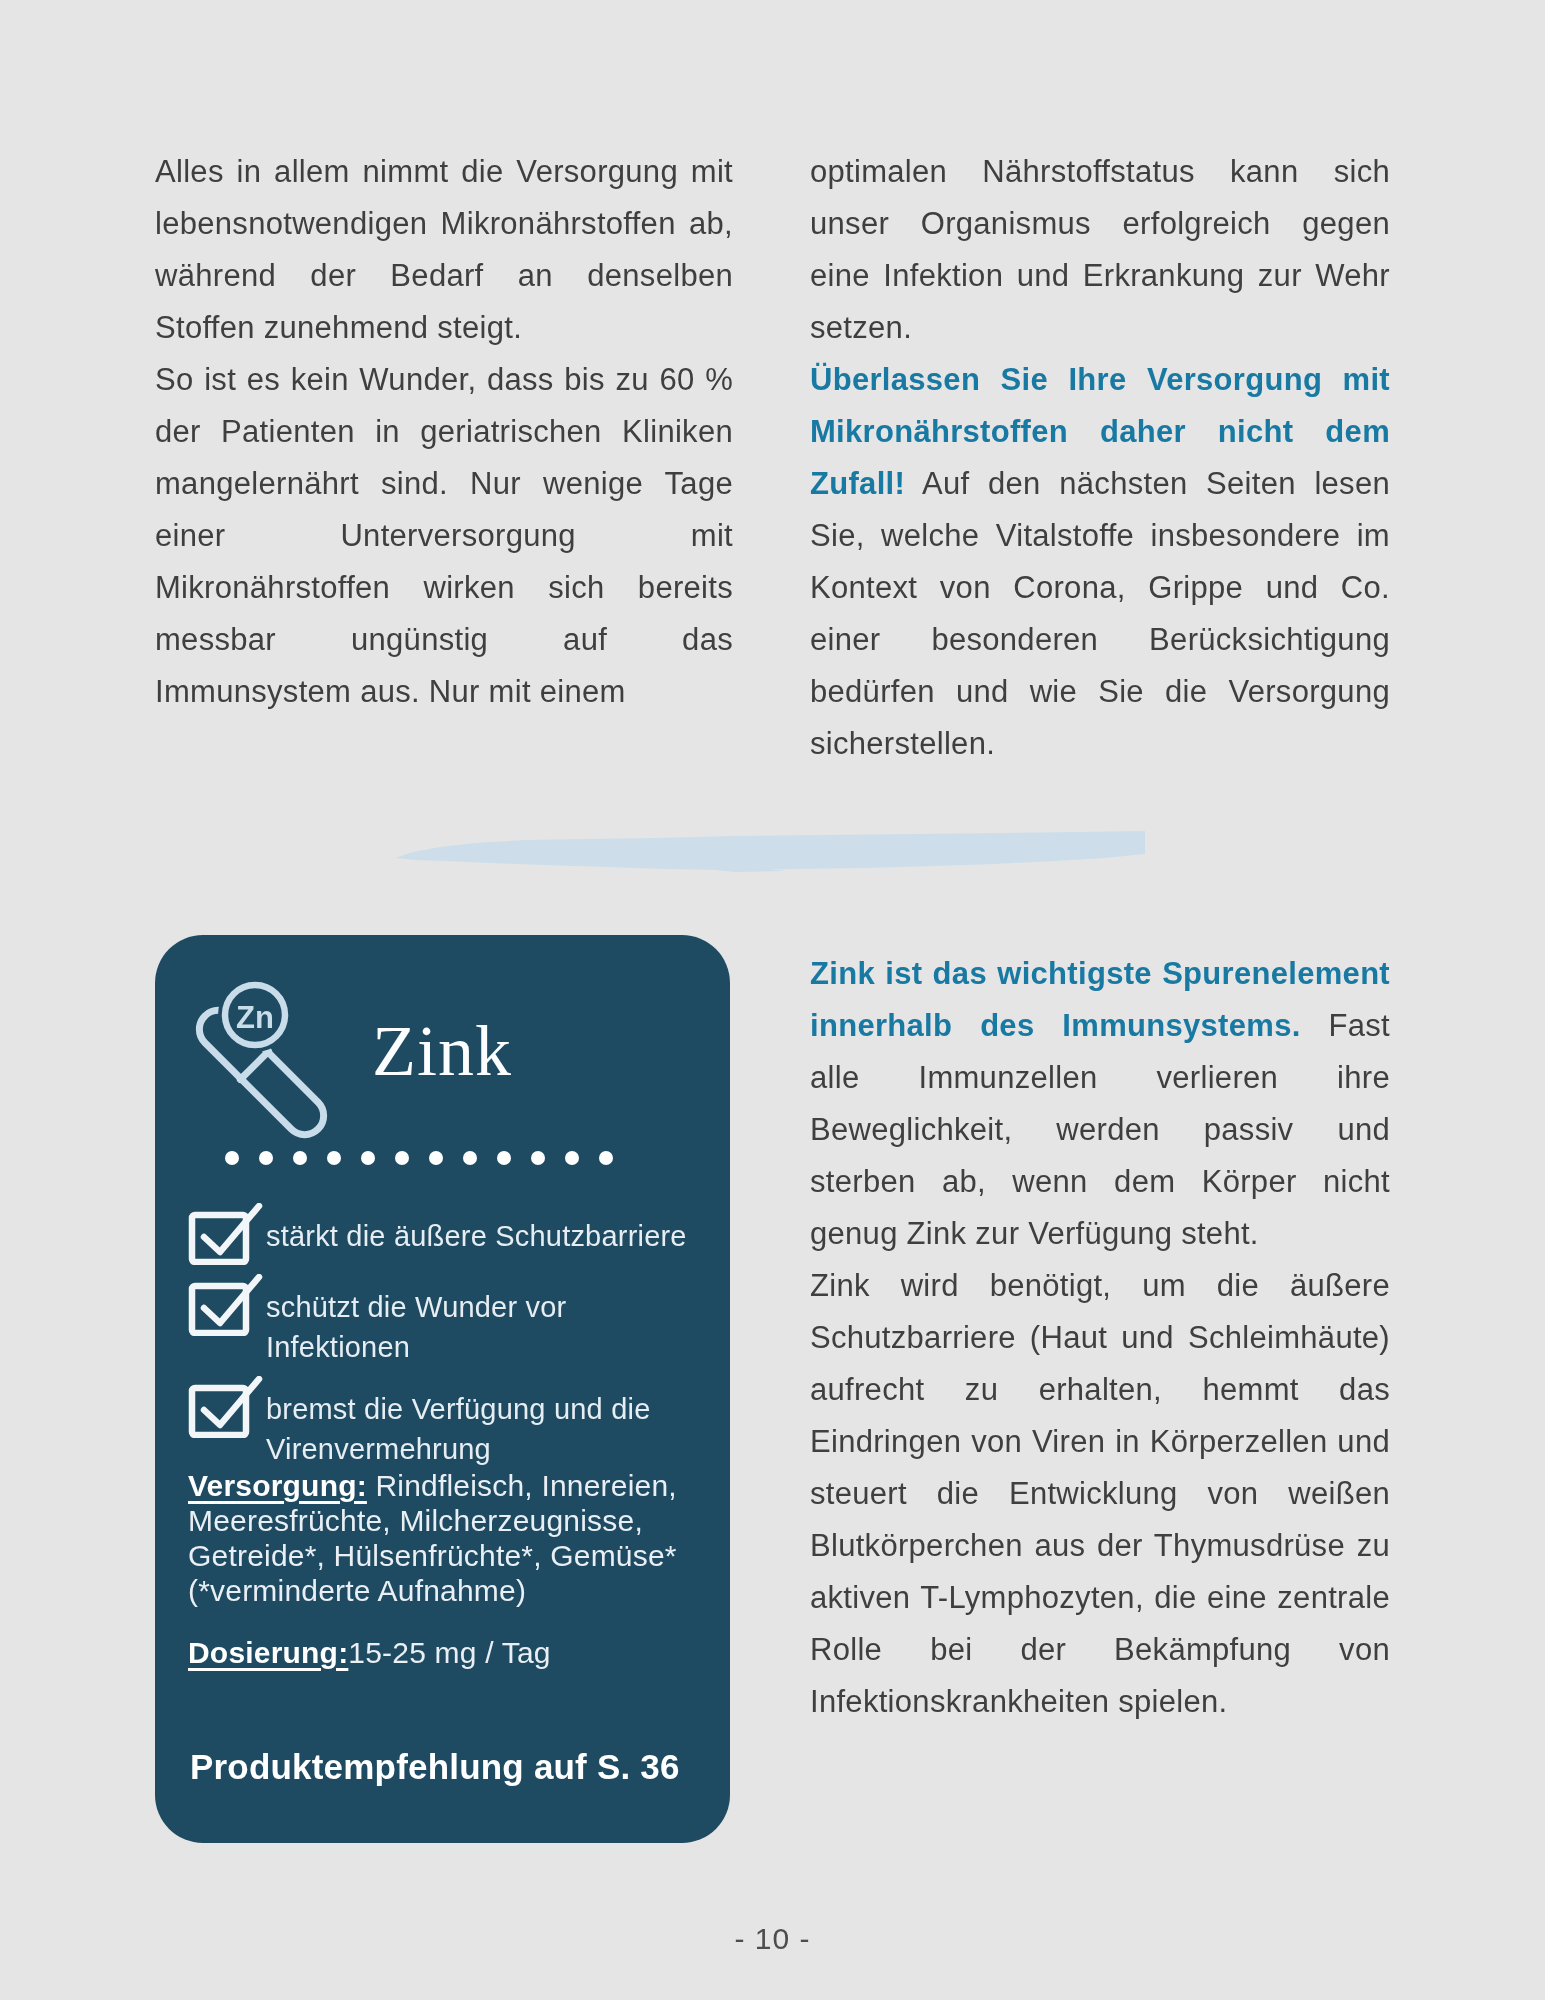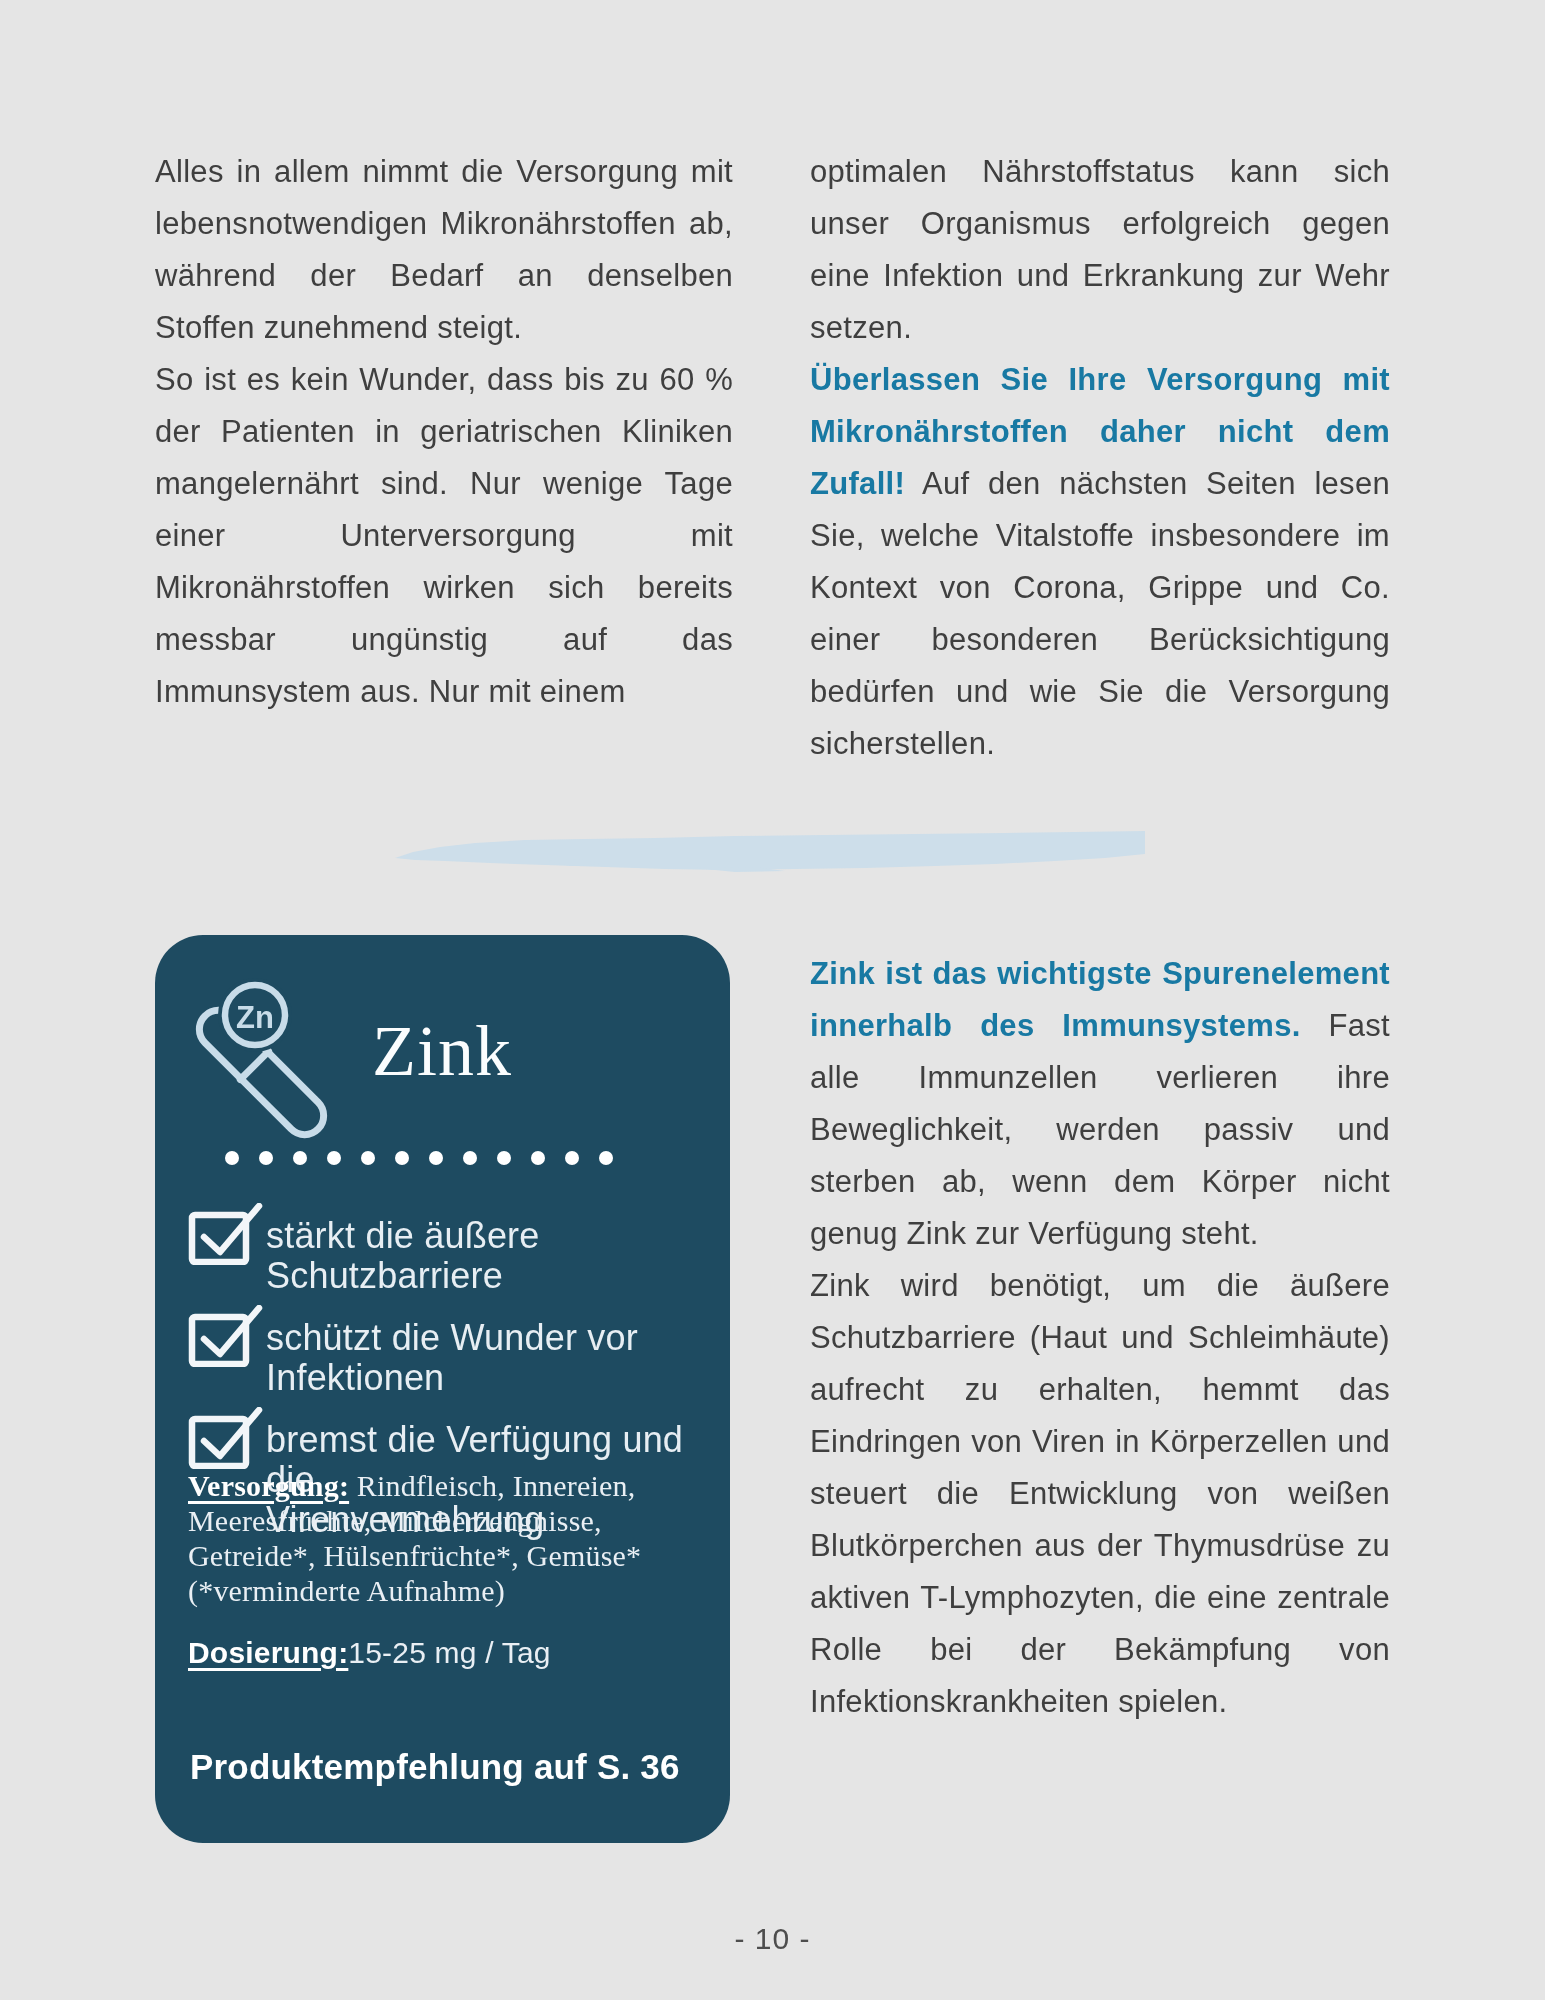--- a/index.html
+++ b/index.html
@@ -63,31 +63,31 @@
     display:flex;gap:20px;
   }
   .dot{width:14px;height:14px;border-radius:50%;background:#fff;}
   .checklist{
     position:absolute;left:33px;top:268px;right:30px;
     display:flex;flex-direction:column;gap:9px;
   }
   .check-row{display:flex;align-items:flex-start;}
   .checkbox{flex:0 0 76px;width:76px;height:62px;margin-right:2px;}
   .check-label{
-    font-size:36px;line-height:40px;
+    font-size:29px;line-height:40px;
     color:#e7eef3;
     margin-top:13px;
     white-space:pre-line;
     letter-spacing:.2px;
   }
   .info-block{
     position:absolute;left:33px;width:512px;
     font-size:30px;line-height:35px;color:#e9eff4;letter-spacing:.2px;
   }
-  .versorgung{top:533px;font-family:Liberation Serif, serif;}
+  .versorgung{top:533px;}
   .dosierung{top:700px;}
   .info-label{
     font-weight:700;color:#fff;
     text-decoration:underline;
     text-underline-offset:5px;
     text-decoration-thickness:2.5px;
   }
   .dosierung .info-value{}
   .product-note{
     position:absolute;left:35px;top:812px;

